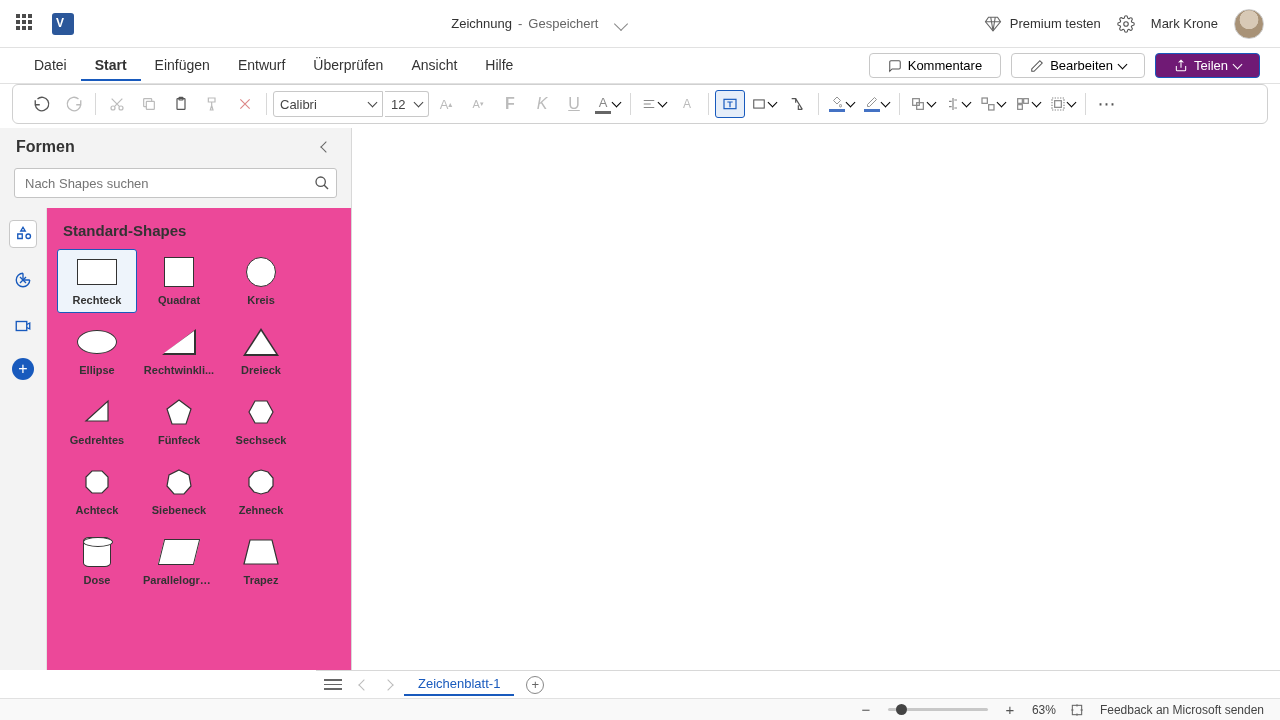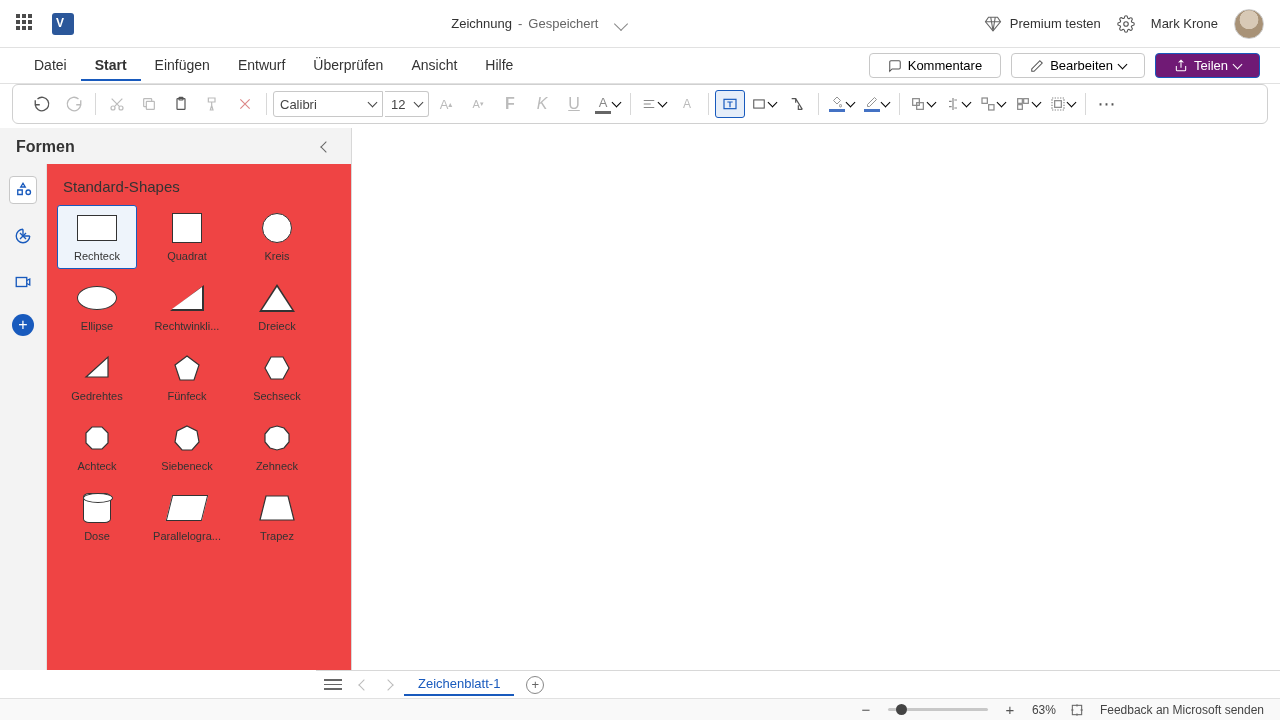--- a/index.html
+++ b/index.html
@@ -53,25 +53,25 @@
 .search-row { padding: 4px 14px 10px; position:relative; }
 .search-input { width: 100%; height: 30px; border: 1px solid #c4c4c4; border-radius: 3px; padding: 0 34px 0 10px; font-size: 13px; background:#fff; }
 .search-btn { position:absolute;right:18px;top:8px;width:22px;height:22px;cursor:pointer;display:flex;align-items:center;justify-content:center; }
 
 .panel-body { display:flex;flex:1;overflow:hidden; }
 .cat-rail { width: 46px; background:#f3f3f3; display:flex;flex-direction:column;align-items:center;padding-top:12px;gap:18px; }
 .cat-btn { width:28px;height:28px;border-radius:4px;display:flex;align-items:center;justify-content:center;cursor:pointer;color:#185abd; }
 .cat-btn.active { background:#fff;border:1px solid #c8c8c8; }
 .cat-btn.add { background:#185abd;color:#fff;border-radius:50%;width:22px;height:22px;font-size:16px;line-height:1; }
 
-.shapes-scroll { flex:1; background:#ef4444; border-left:1px solid #e1e1e1; overflow-y:auto; position:relative; }
+.shapes-scroll { flex:1; background:#ec4899; border-left:1px solid #e1e1e1; overflow-y:auto; position:relative;font-weight:bold; }
 .shapes-scroll::-webkit-scrollbar { width:8px; }
 .shapes-scroll::-webkit-scrollbar-thumb { background:#c1c1c1;border-radius:4px; }
 .section-title { font-size:15px;color:#333;padding:14px 16px 10px; }
-.shape-grid { display:grid;grid-template-columns:repeat(3,80px);gap:6px 10px;padding:0 10px 20px;justify-content:start; }
+.shape-grid { display:grid;grid-template-columns:repeat(3,80px);gap:6px 2px;padding:0 10px 20px;justify-content:start; }
 .shape-item { display:flex;flex-direction:column;align-items:center;gap:6px;padding:6px 2px;border:1px solid transparent;border-radius:3px;cursor:pointer; }
 .shape-item.selected { border-color:#185abd;background:#eef4fb; }
 .shape-preview { width:44px;height:32px;display:flex;align-items:center;justify-content:center; }
 .shape-label { font-size:11px;color:#333;text-align:center;width:72px;white-space:nowrap;overflow:hidden;text-overflow:ellipsis; }
 
 
 .sh-rect { width:40px;height:26px;border:1.2px solid #333;background:#fff; }
 .sh-square { width:30px;height:30px;border:1.2px solid #333;background:#fff; }
 .sh-circle { width:30px;height:30px;border:1.2px solid #333;border-radius:50%;background:#fff; }
 .sh-ellipse { width:40px;height:24px;border:1.2px solid #333;border-radius:50%;background:#fff; }
@@ -326,20 +326,29 @@
   <div class="tsep"></div>
   <div class="tbtn" style="font-size:18px;letter-spacing:1px;">⋯</div>
 </div>
 
 <div class="main">
   <div class="shapes-panel">
     <div class="panel-header">
       <span class="panel-title">Formen</span>
       <div class="collapse-btn">
           <div class="chev-left"></div>
+        </div>
+    </div>
+    <div class="search-row">
+      <input class="search-input" placeholder="Nach Shapes suchen" style="">
+      <div class="search-btn">
+          <svg width="16" height="16" viewBox="0 0 24 24" fill="none" stroke="#555" stroke-width="2">
+            <circle cx="10" cy="10" r="7"></circle>
+            <path d="M21 21l-6-6"></path>
+          </svg>
         </div>
     </div>
     <div class="panel-body">
       <div class="cat-rail">
         <div class="cat-btn active">
             <svg width="18" height="18" viewBox="0 0 24 24" fill="none" stroke="#185abd" stroke-width="1.8">
               <path d="M12 3l3 5h-6zM5 12h6v6H5zM16 15a3 3 0 1 0 6 0 3 3 0 0 0-6 0z"></path>
             </svg>
           </div>
         <div class="cat-btn">

